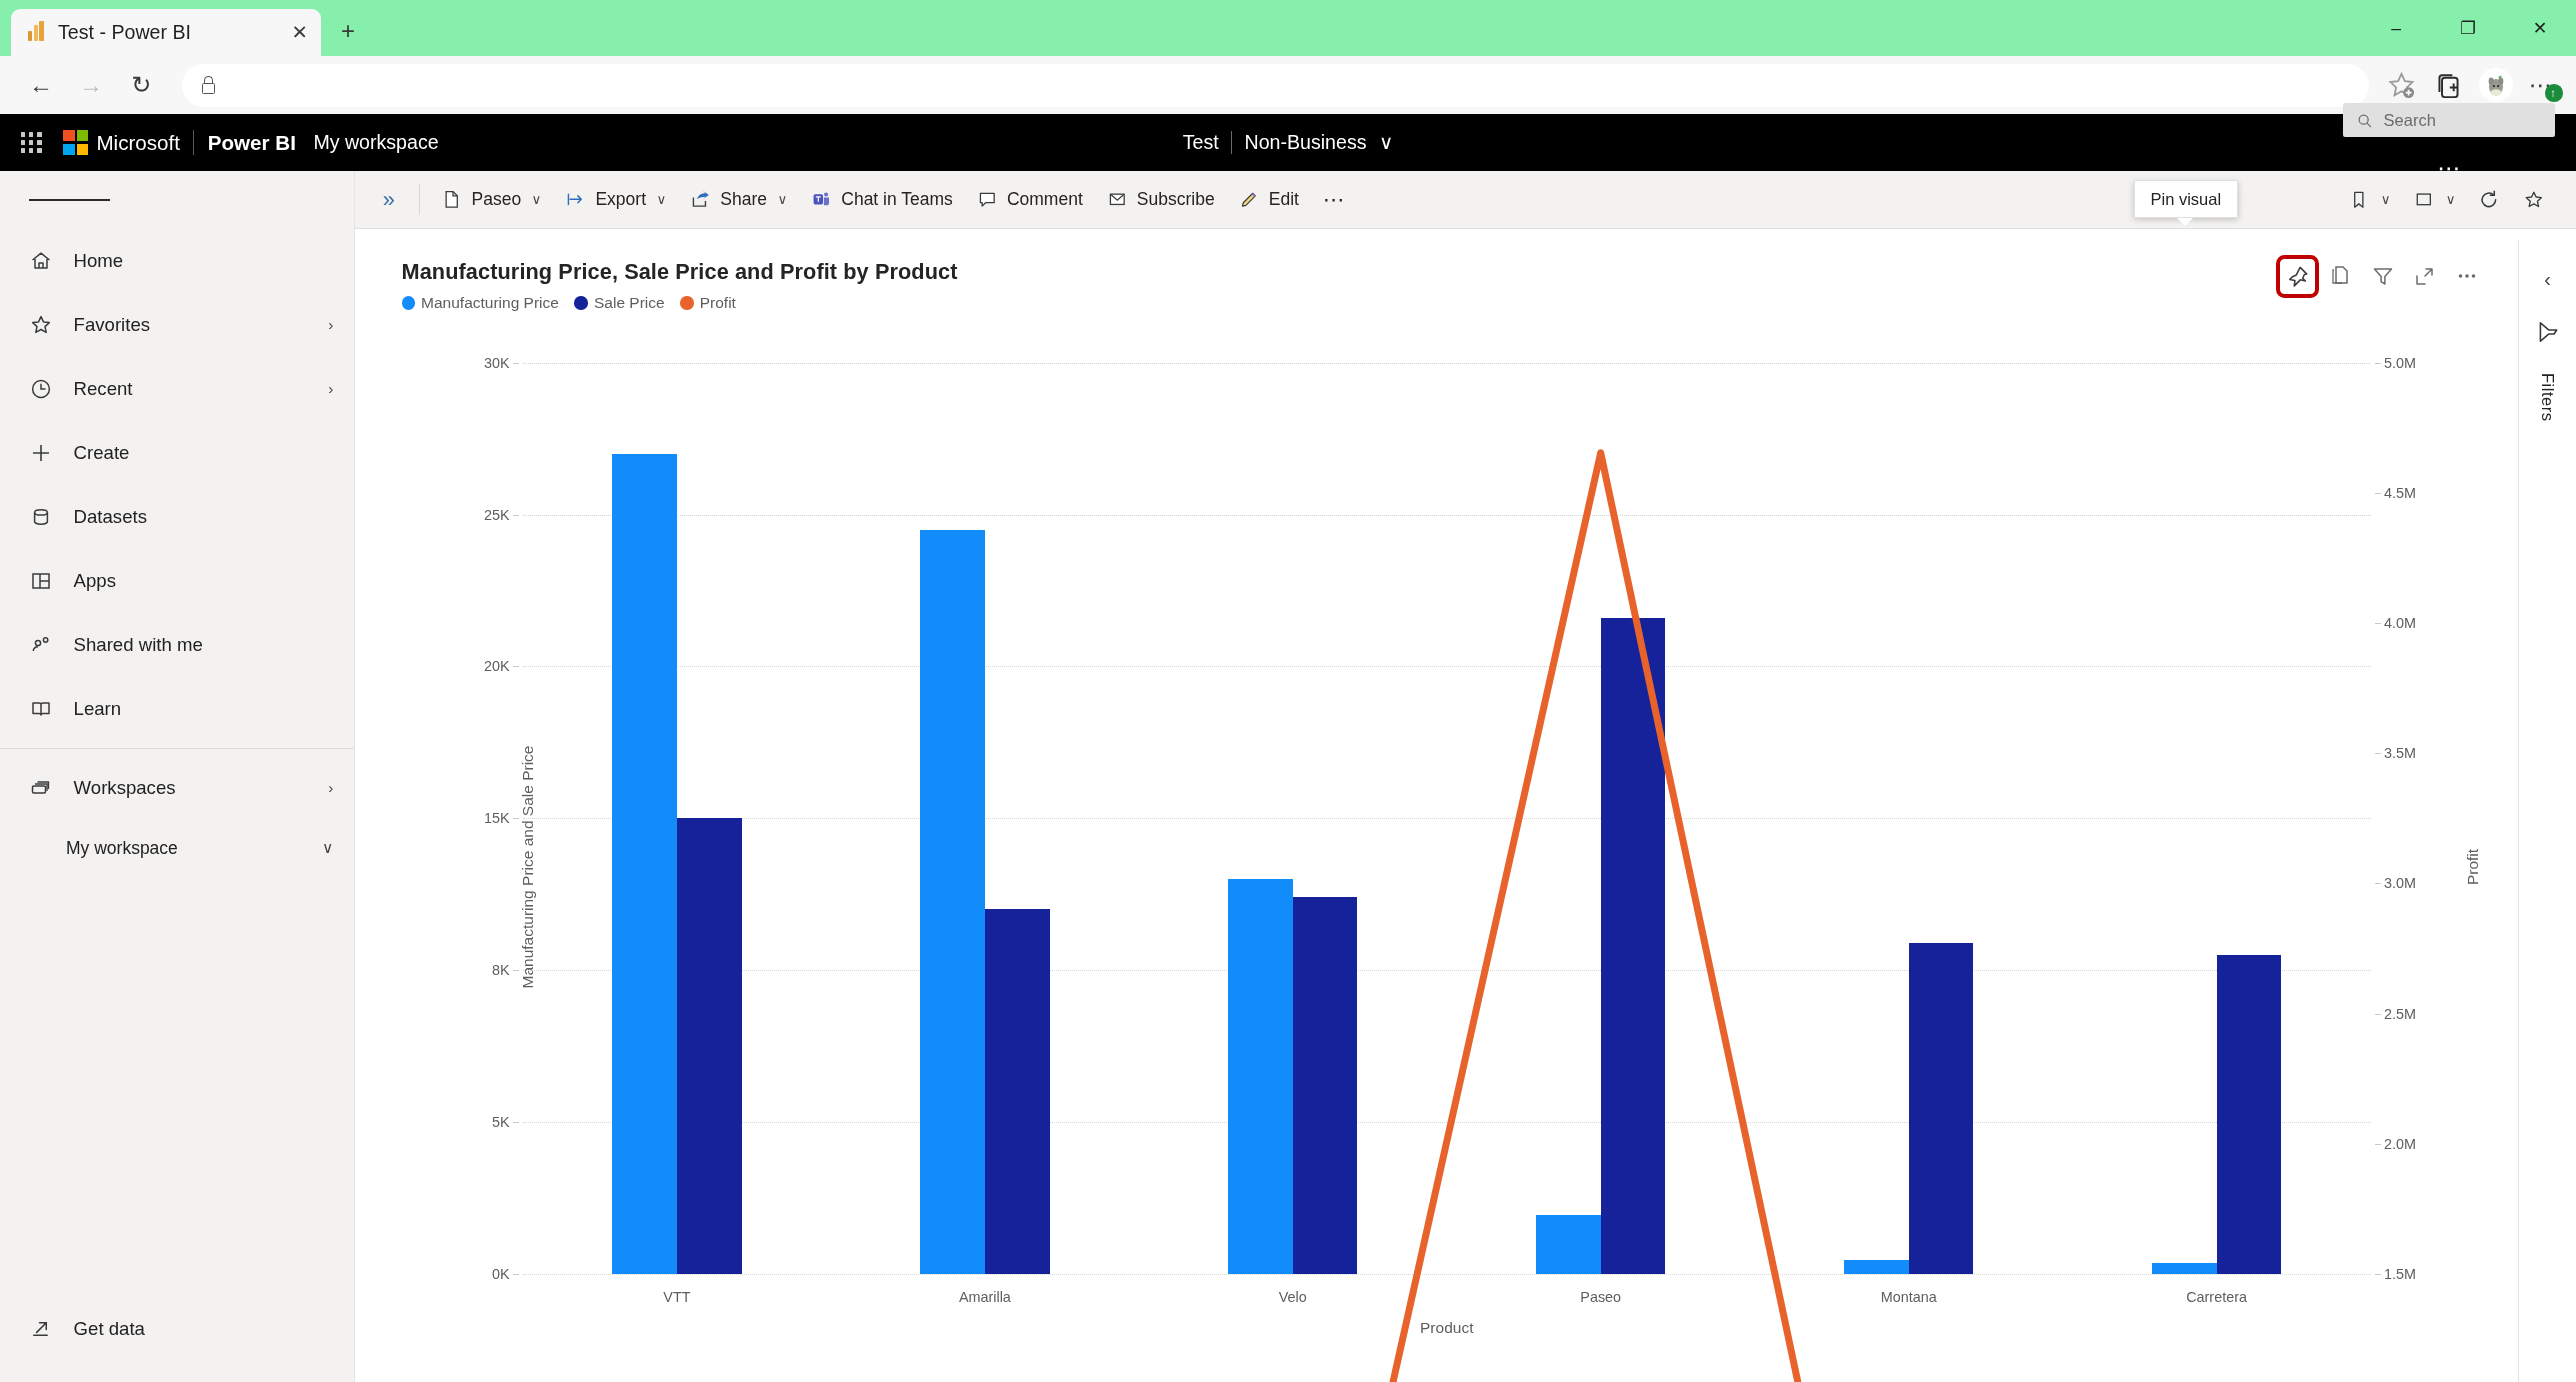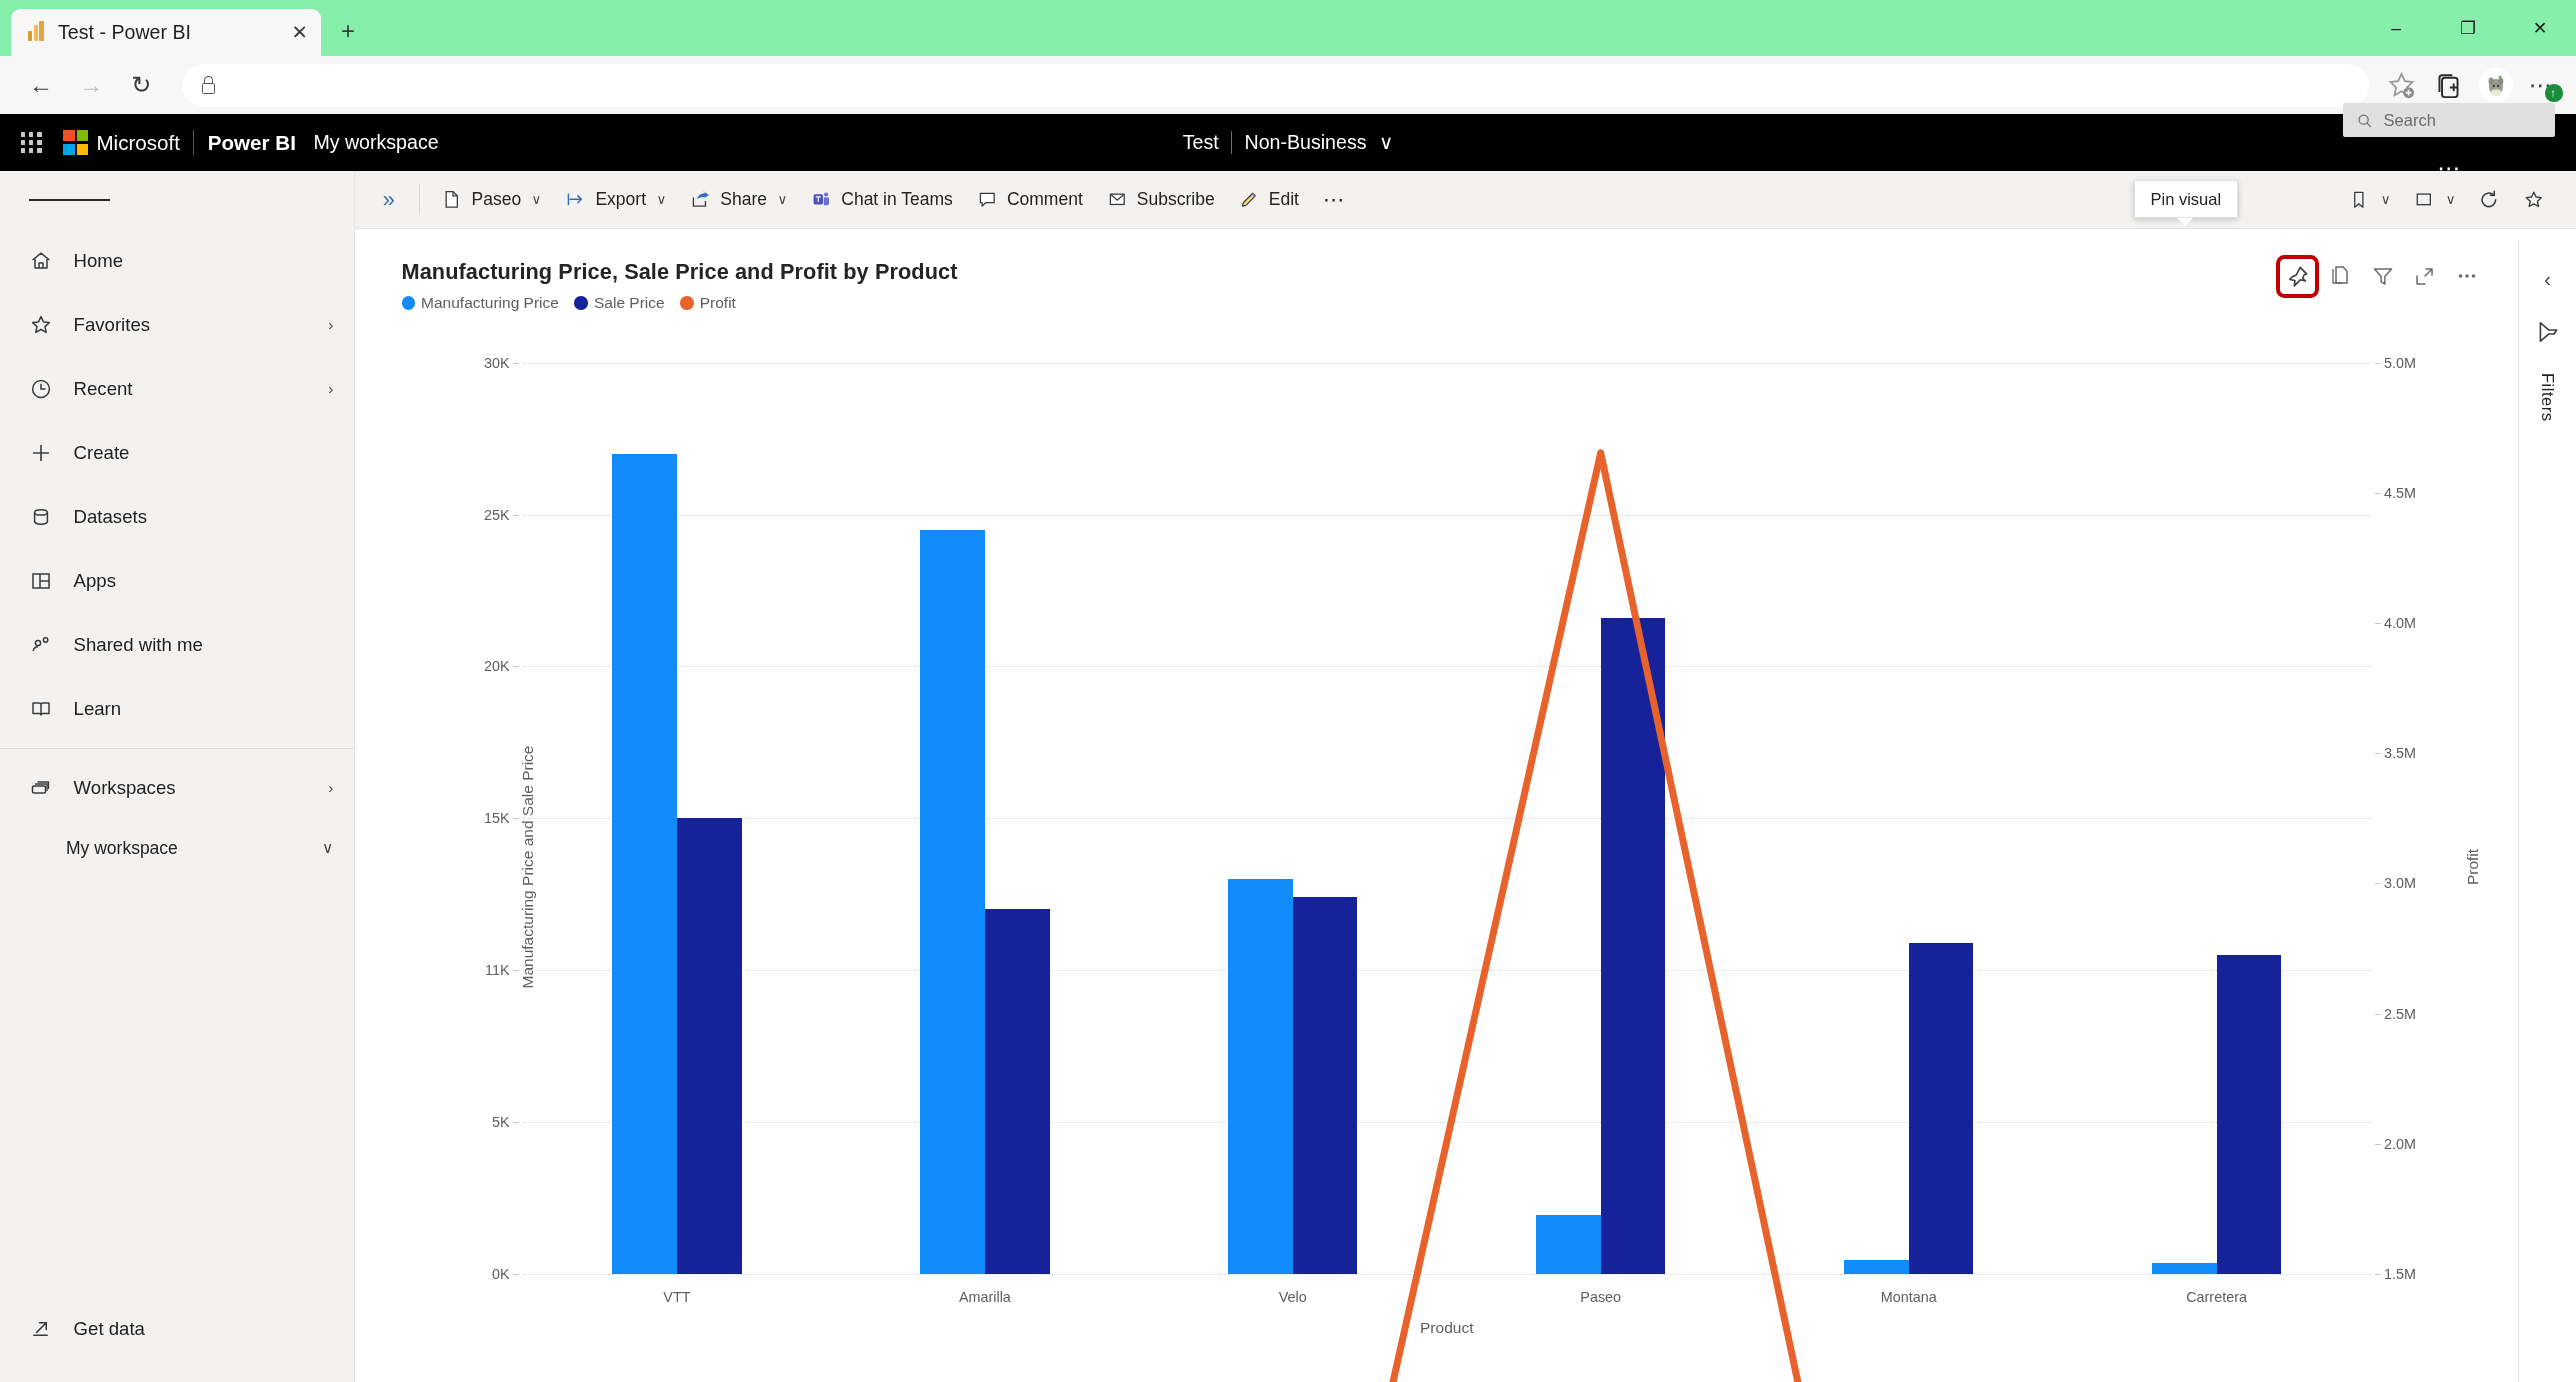--- a/index.html
+++ b/index.html
@@ -588,21 +588,21 @@
                       <div class="gridline" style="top: 50%;"></div>
                       <div class="gridline" style="top: 33.3333%;"></div>
                       <div class="gridline" style="top: 16.6667%;"></div>
                       <div class="gridline" style="top: 0%;"></div>
                     </div>
                   <div id="yticks-left">
                       <div class="ytick" style="top: 100%;">0K</div>
                       <div class="ytick-mark" style="top: 100%;"></div>
                       <div class="ytick" style="top: 83.3333%;">5K</div>
                       <div class="ytick-mark" style="top: 83.3333%;"></div>
-                      <div class="ytick" style="top: 66.6667%;">11K</div>
+                      <div class="ytick" style="top: 66.6667%;">8K</div>
                       <div class="ytick-mark" style="top: 66.6667%;"></div>
                       <div class="ytick" style="top: 50%;">15K</div>
                       <div class="ytick-mark" style="top: 50%;"></div>
                       <div class="ytick" style="top: 33.3333%;">20K</div>
                       <div class="ytick-mark" style="top: 33.3333%;"></div>
                       <div class="ytick" style="top: 16.6667%;">25K</div>
                       <div class="ytick-mark" style="top: 16.6667%;"></div>
                       <div class="ytick" style="top: 0%;">30K</div>
                       <div class="ytick-mark" style="top: 0%;"></div>
                     </div>

